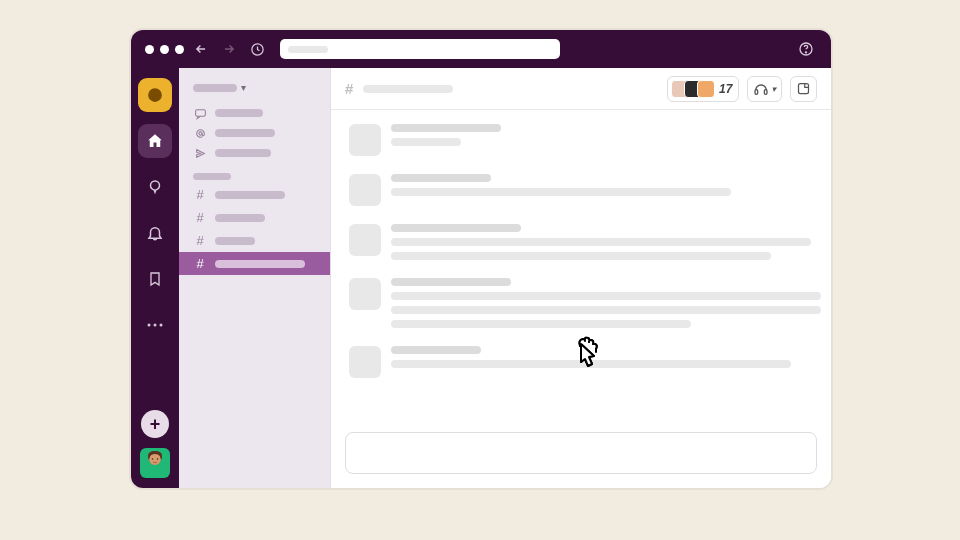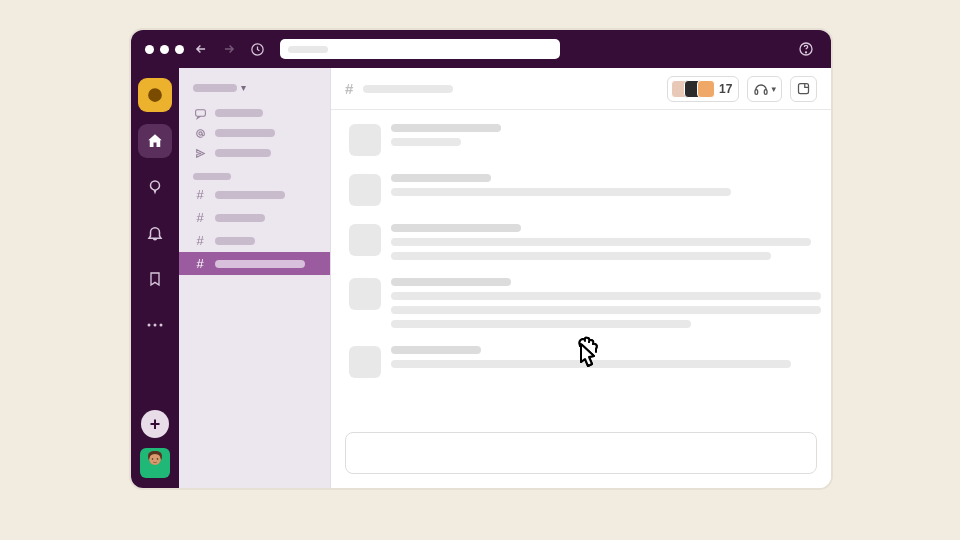--- a/index.html
+++ b/index.html
@@ -77,21 +77,21 @@
   .sb-ch.active .hash { color:#fff; }
   .sb-ch.active .ph { background:#d8bfdc; }
 
   .main { flex:1; background:#fff; display:flex; flex-direction:column; min-width:0; position:relative; }
   .chead {
     height:42px; border-bottom:1px solid #e8e8e8;
     display:flex; align-items:center; padding:0 14px; gap:10px;
   }
   .chead .hash { color:#bfbfbf; font-size:15px; font-weight:600; }
   .chead .title-ph { height:8px; width:90px; background:#e8e8e8; border-radius:4px; }
-  .chead-right { margin-left:auto; display:flex; align-items:center; gap:8px; }
+  .chead-right { margin-left:auto; display:flex; align-items:center; gap:8px;font-style:italic; }
   .members {
     display:flex; align-items:center; gap:4px;
     border:1px solid #ddd; border-radius:6px; padding:2px 6px 2px 3px;
     height:26px;
   }
   .member-avs { display:flex; }
   .mav { width:18px; height:18px; border-radius:4px; border:1.5px solid #fff; margin-left:-5px; }
   .mav:first-child { margin-left:0; }
   .mcount { font-size:12px; color:#444; font-weight:600; }
   .hbtn { border:1px solid #ddd; border-radius:6px; height:26px; min-width:26px; padding:0 5px; display:flex; align-items:center; justify-content:center; color:#555; gap:2px; }

